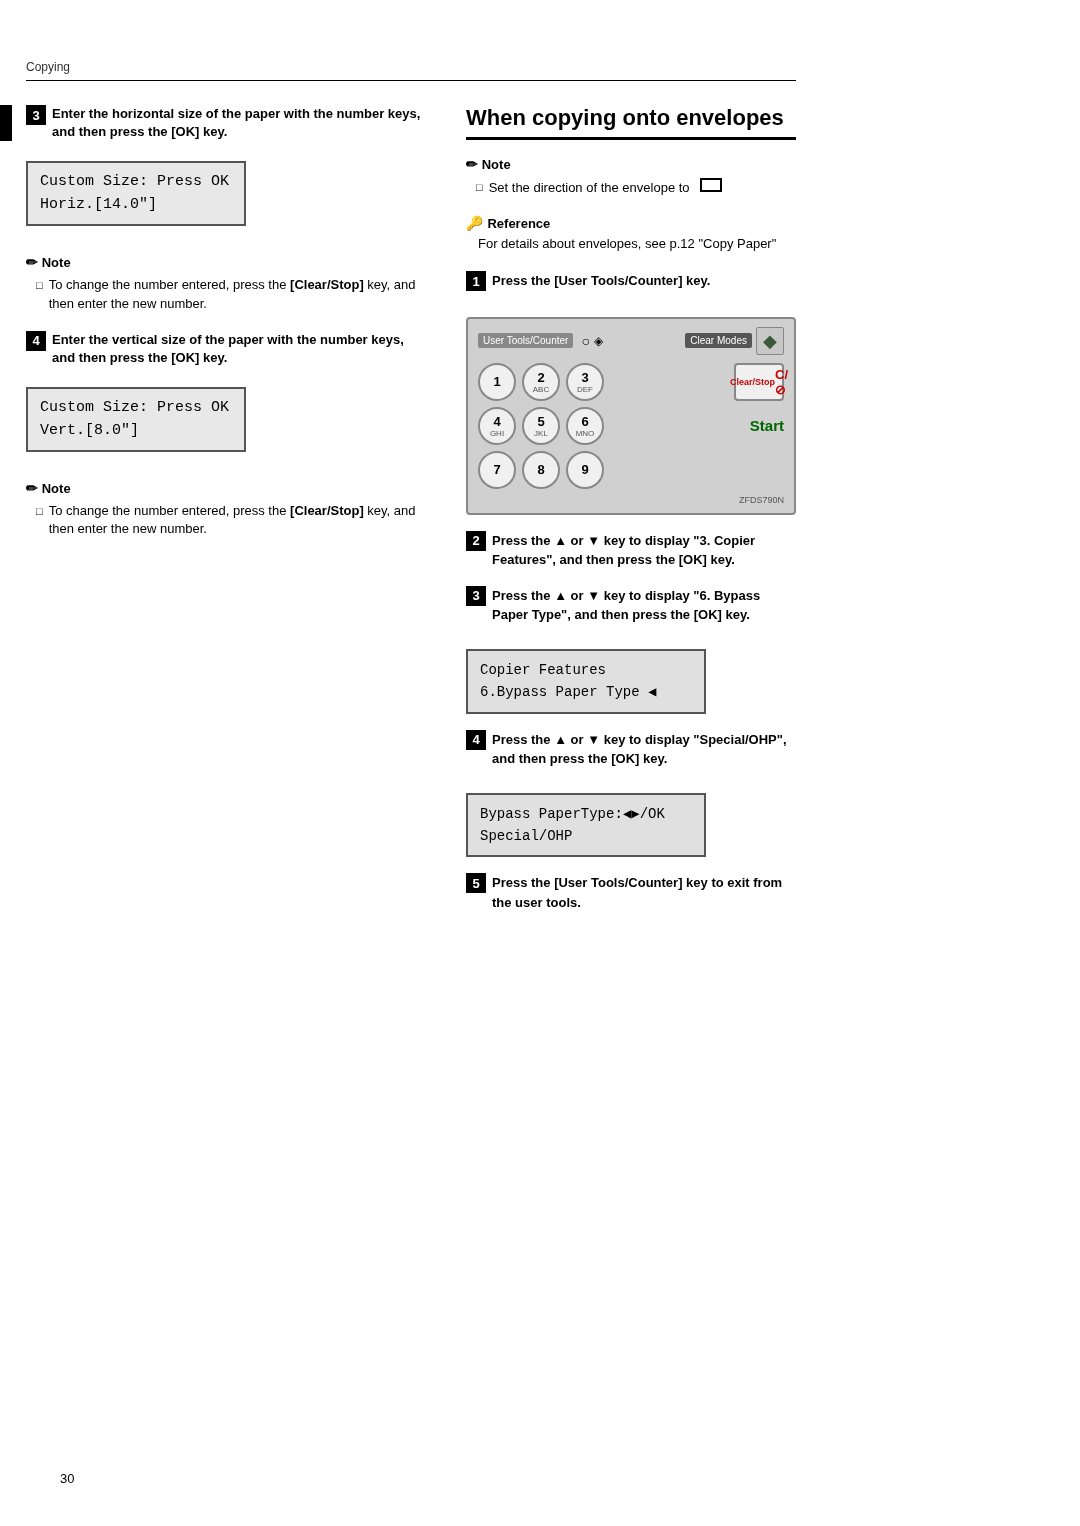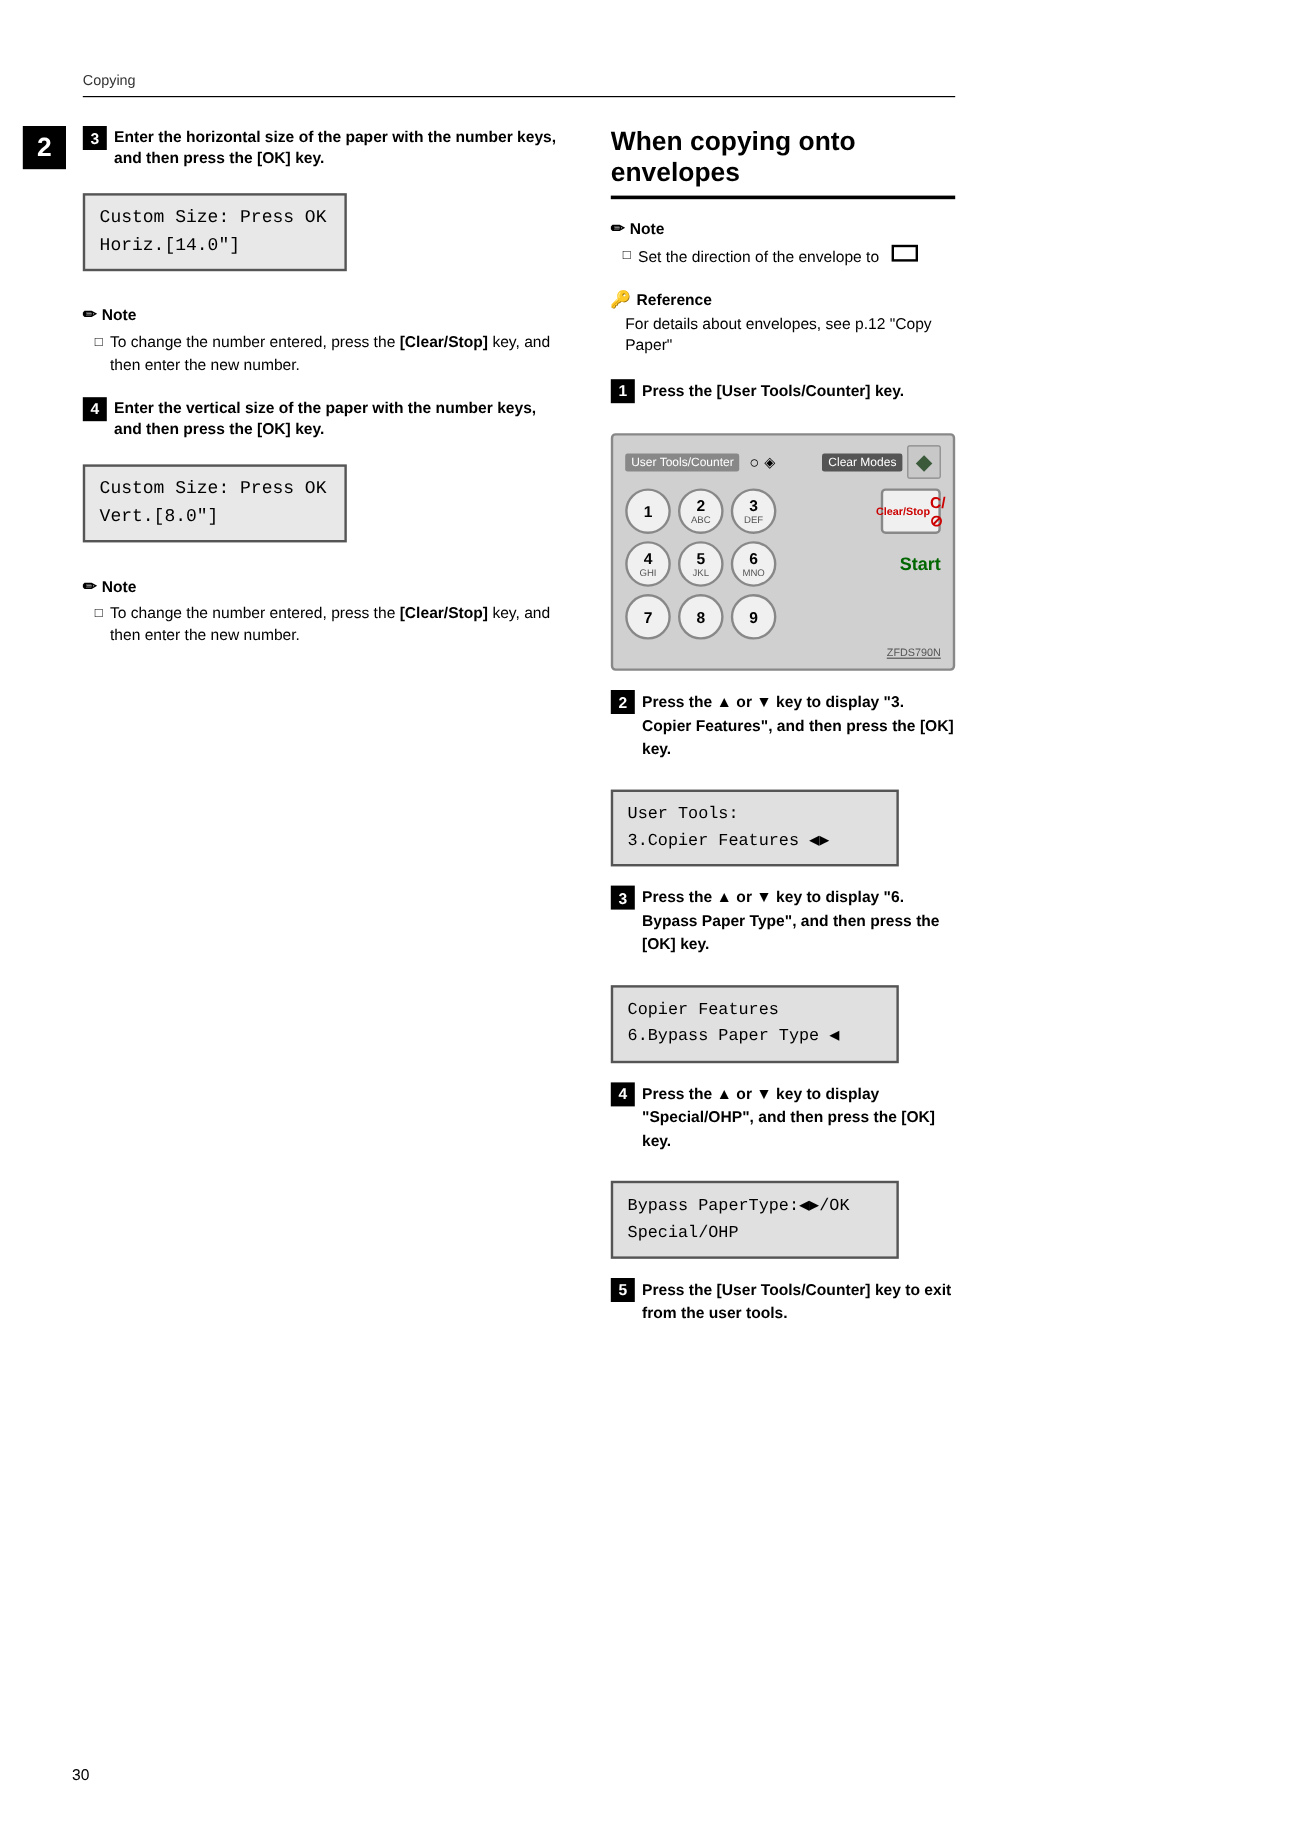--- a/index.html
+++ b/index.html
@@ -9,21 +9,21 @@
       font-size: 13px;
       color: #000;
       width: 1080px;
       min-height: 1526px;
       position: relative;
     }
 
     .page-container {
       width: 856px;
       min-height: 1526px;
-      padding: 60px 60px 60px 69px;
+      padding: 60px 60px 60px 26px;
       position: relative;
     }
 
     
     .breadcrumb-bar {
       display: flex;
       align-items: center;
       border-bottom: 1px solid #000;
       padding-bottom: 6px;
       margin-bottom: 24px;
@@ -248,21 +248,20 @@
     .start-btn {
       font-size: 15px;
       color: #006600;
       font-weight: bold;
     }
     .panel-model {
       font-size: 9px;
       color: #555;
       text-align: right;
       margin-top: 4px;
-      text-decoration: underline;
     }
 
     
     .lcd-right {
       background: #e0e0e0;
       border: 2px solid #555;
       padding: 8px 12px;
       font-family: 'Courier New', Courier, monospace;
       font-size: 14px;
       line-height: 1.6;
@@ -417,24 +416,20 @@
           <div class="key-btn">9</div>
         </div>
         <div class="panel-model">ZFDS790N</div>
       </div>
 
       
       <div class="step-row" style="margin-bottom:8px;">
         <span class="step-badge">2</span>
         <span class="step-instruction">Press the ▲ or ▼ key to display "3. Copier Features", and then press the <strong>[OK]</strong> key.</span>
       </div>
-      <div class="lcd-right">
-        <div>User Tools:</div>
-        <div>3.Copier Features  ◀▶</div>
-      </div>
 
       
       <div class="step-row" style="margin-bottom:8px;">
         <span class="step-badge">3</span>
         <span class="step-instruction">Press the ▲ or ▼ key to display "6. Bypass Paper Type", and then press the <strong>[OK]</strong> key.</span>
       </div>
       <div class="lcd-right">
         <div>Copier Features</div>
         <div>6.Bypass Paper Type  ◀</div>
       </div>

